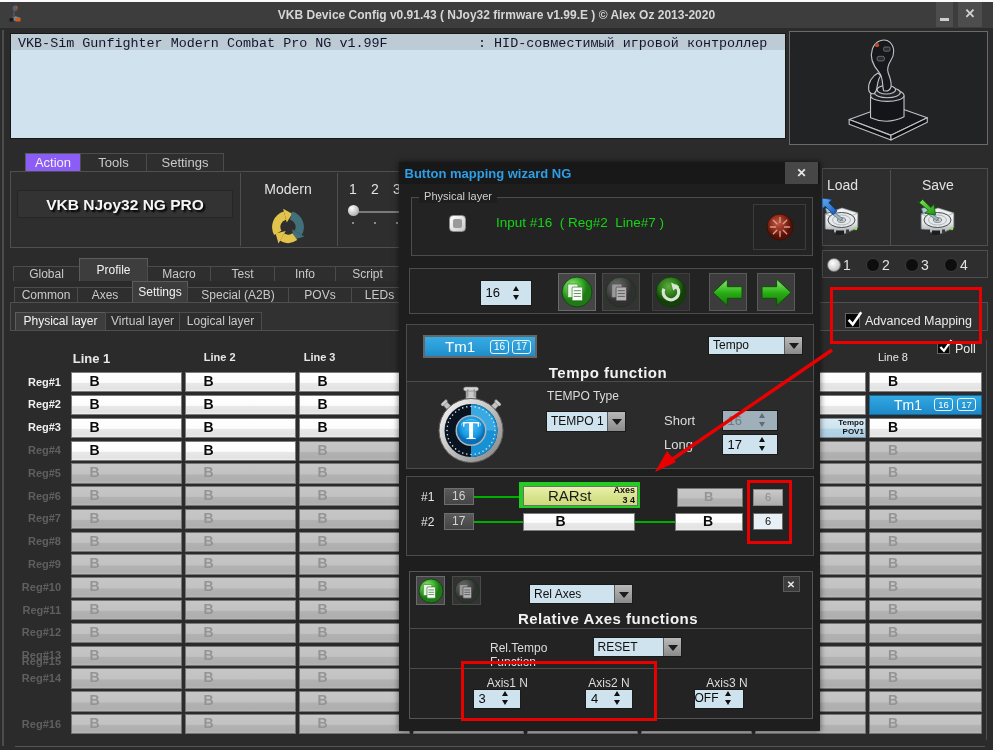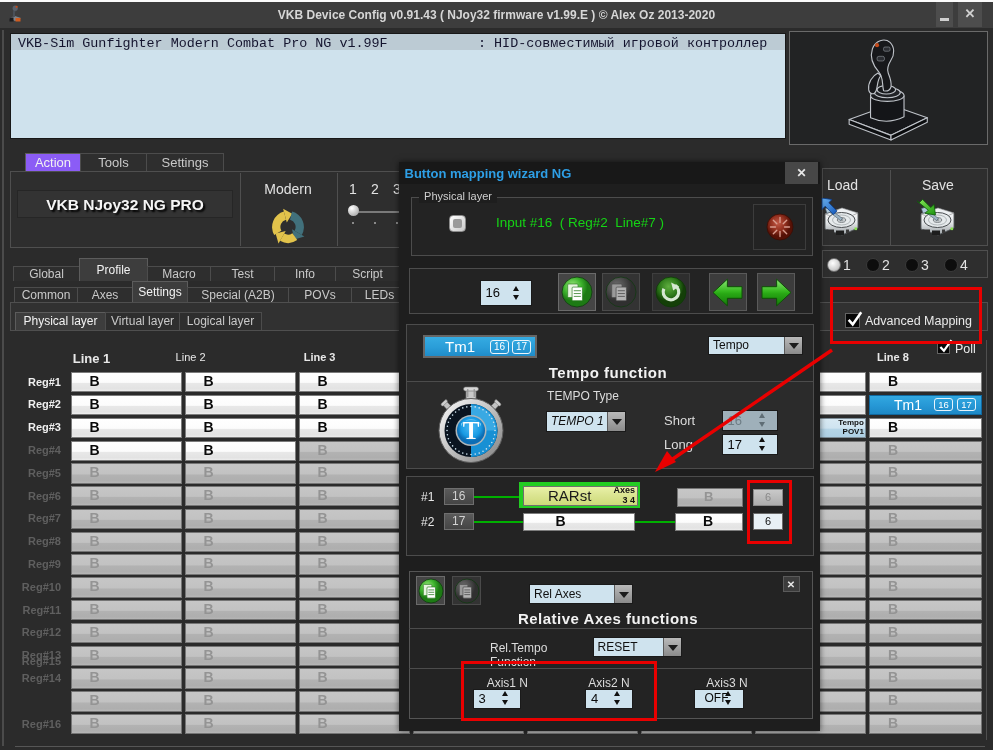--- a/index.html
+++ b/index.html
@@ -158,23 +158,23 @@
     <svg style="position:absolute;left:0px;top:-6px;" width="17" height="23" viewBox="0 0 19 25">
       <path d="M 3 13 L 7.5 18 L 17 4.5" fill="none" stroke="#ffffff" stroke-width="2.8"></path>
     </svg>
   </div>
 <div style="left:865px;top:314px;width:110px;height:14px;font-size:12.5px;color:#eaeaea;">Advanced Mapping</div>
 <div style="position:absolute;left:830px;top:287px;width:152px;height:57px;border:3px solid #e90000;box-sizing:border-box;z-index:60;"></div>
 <div style="left:15px;top:312px;width:89px;height:17px;background:#3d3d3d;border:1px solid #5c5c5c;border-bottom:none;color:#f2f2f2;position:absolute;font-size:12px;text-align:center;line-height:17px;">Physical layer</div>
 <div style="left:105px;top:312px;width:73px;height:17px;background:#2e2e2e;border:1px solid #4c4c4c;border-bottom:none;color:#c9c9c9;position:absolute;font-size:12px;text-align:center;line-height:17px;">Virtual layer</div>
 <div style="left:179px;top:312px;width:81px;height:17px;background:#2e2e2e;border:1px solid #4c4c4c;border-bottom:none;color:#c9c9c9;position:absolute;font-size:12px;text-align:center;line-height:17px;">Logical layer</div>
 <div style="left:61.5px;top:351px;width:60px;height:13px;text-align:center;font-size:13px;font-weight:bold;color:#e8e8e8;">Line 1</div>
-<div style="left:175.6px;top:351px;width:60px;height:13px;text-align:left;font-size:11px;font-weight:normal;color:#e8e8e8;">Line 2</div>
+<div style="left:175.6px;top:351px;width:60px;height:13px;text-align:right;font-size:11px;font-weight:bold;color:#e8e8e8;">Line 2</div>
 <div style="left:289.6px;top:351px;width:60px;height:13px;text-align:center;font-size:11px;font-weight:bold;color:#e8e8e8;">Line 3</div>
-<div style="left:863.0px;top:351px;width:60px;height:13px;text-align:center;font-size:11px;font-weight:bold;color:#e8e8e8;">Line 8</div>
+<div style="left:863.0px;top:351px;width:60px;height:13px;text-align:center;font-size:11px;font-weight:normal;color:#e8e8e8;">Line 8</div>
 <div style="left:8px;top:375.6px;width:53px;height:13px;text-align:right;font-size:11px;font-weight:bold;color:#f0f0f0;">Reg#1</div>
 <div style="left:8px;top:398.4px;width:53px;height:13px;text-align:right;font-size:11px;font-weight:bold;color:#f0f0f0;">Reg#2</div>
 <div style="left:8px;top:421.2px;width:53px;height:13px;text-align:right;font-size:11px;font-weight:bold;color:#f0f0f0;">Reg#3</div>
 <div style="left:8px;top:444.0px;width:53px;height:13px;text-align:right;font-size:11px;font-weight:bold;color:#5f5f5f;">Reg#4</div>
 <div style="left:8px;top:466.8px;width:53px;height:13px;text-align:right;font-size:11px;font-weight:bold;color:#5f5f5f;">Reg#5</div>
 <div style="left:8px;top:489.6px;width:53px;height:13px;text-align:right;font-size:11px;font-weight:bold;color:#5f5f5f;">Reg#6</div>
 <div style="left:8px;top:512.3px;width:53px;height:13px;text-align:right;font-size:11px;font-weight:bold;color:#5f5f5f;">Reg#7</div>
 <div style="left:8px;top:535.1px;width:53px;height:13px;text-align:right;font-size:11px;font-weight:bold;color:#5f5f5f;">Reg#8</div>
 <div style="left:8px;top:557.9px;width:53px;height:13px;text-align:right;font-size:11px;font-weight:bold;color:#5f5f5f;">Reg#9</div>
 <div style="left:8px;top:580.7px;width:53px;height:13px;text-align:right;font-size:11px;font-weight:bold;color:#5f5f5f;">Reg#10</div>
@@ -512,21 +512,21 @@
       <circle cx="30.0" cy="24.7" r="0.8" fill="#cfe3ef"></circle>
       <circle cx="33.8" cy="22.9" r="0.8" fill="#cfe3ef"></circle>
       <circle cx="37.8" cy="21.9" r="0.8" fill="#cfe3ef"></circle>
       <circle cx="42.0" cy="45.5" r="15.5" fill="#aeb6ba"></circle>
       <circle cx="42.0" cy="45.5" r="14" fill="url(#swb)"></circle>
       <path d="M 32.0 41.5 A 10.5 10.5 0 0 1 52.0 41.5 L 52.0 38.5 A 13 10 0 0 0 32.0 38.5 Z" fill="#9adcf8" opacity="0.75"></path>
       <text x="42.0" y="54.0" font-family="Liberation Serif" font-size="25px" font-weight="bold" fill="#ffffff" text-anchor="middle">T</text>
     </svg>
     <div style="left:523px;top:389px;width:120px;height:14px;text-align:center;font-size:12px;color:#dcdcdc;">TEMPO Type</div>
     <div style="position:absolute;left:546px;top:411px;width:80px;height:21px;background:#cfe3ee;border:1px solid #1a1a1a;box-sizing:border-box;">
-      <div style="position:absolute;left:4px;top:0;right:18px;height:100%;font-size:12px;color:#101010;line-height:19px;white-space:nowrap;overflow:hidden;font-style:italic;">TEMPO 1</div>
+      <div style="position:absolute;left:4px;top:0;right:18px;height:100%;font-size:12px;color:#101010;line-height:19px;white-space:nowrap;overflow:hidden;">TEMPO 1</div>
       <div style="position:absolute;right:0;top:0;width:18px;height:100%;background:linear-gradient(180deg,#b9b9b9,#8b8b8b);border-left:1px solid #5a5a5a;box-sizing:border-box;">
         <div style="position:absolute;left:4px;top:7px;width:0;height:0;border-left:5px solid transparent;border-right:5px solid transparent;border-top:6px solid #1c1c1c;"></div>
       </div>
     </div>
     <div style="left:664px;top:413px;width:45px;height:15px;font-size:13px;color:#dcdcdc;">Short</div>
     <div style="position:absolute;left:721.5px;top:410px;width:56px;height:21px;background:#9fb0ba;border:1px solid #1a1a1a;box-sizing:border-box;">
       <div style="position:absolute;left:5px;top:0;font-size:13px;color:#6e7d85;line-height:19px;">16</div>
       <div style="position:absolute;right:2px;top:2px;width:16px;height:6px;">
         <div style="margin:0 auto;width:0;height:0;border-left:3.5px solid transparent;border-right:3.5px solid transparent;border-bottom:5px solid #5f6d75;"></div>
       </div>
@@ -631,21 +631,21 @@
     <div style="position:absolute;left:585px;top:689px;width:48px;height:19.5px;background:#cfe3ee;border:1px solid #1a1a1a;box-sizing:border-box;">
       <div style="position:absolute;left:5px;top:0;font-size:13px;color:#0a0a0a;line-height:17.5px;">4</div>
       <div style="position:absolute;right:2px;top:1.0px;width:16px;height:6px;">
         <div style="margin:0 auto;width:0;height:0;border-left:3.5px solid transparent;border-right:3.5px solid transparent;border-bottom:5px solid #111;"></div>
       </div>
       <div style="position:absolute;right:2px;top:10.0px;width:16px;height:6px;">
         <div style="margin:0 auto;width:0;height:0;border-left:3.5px solid transparent;border-right:3.5px solid transparent;border-top:5px solid #111;"></div>
       </div>
     </div>
     <div style="position:absolute;left:693.5px;top:689px;width:50px;height:19.5px;background:#cfe3ee;border:1px solid #1a1a1a;box-sizing:border-box;">
-      <div style="position:absolute;left:10px;top:0;font-size:12px;color:#0a0a0a;line-height:17.5px;">OFF</div>
+      <div style="position:absolute;left:0;top:0;font-size:12px;color:#0a0a0a;line-height:17.5px;">OFF</div>
       <div style="position:absolute;right:2px;top:1.0px;width:16px;height:6px;">
         <div style="margin:0 auto;width:0;height:0;border-left:3.5px solid transparent;border-right:3.5px solid transparent;border-bottom:5px solid #111;"></div>
       </div>
       <div style="position:absolute;right:2px;top:10.0px;width:16px;height:6px;">
         <div style="margin:0 auto;width:0;height:0;border-left:3.5px solid transparent;border-right:3.5px solid transparent;border-top:5px solid #111;"></div>
       </div>
     </div>
     <div style="position:absolute;left:461px;top:661px;width:196px;height:60px;border:3px solid #e90000;box-sizing:border-box;z-index:60;"></div>
   </div>
 <svg style="position:absolute;left:0;top:0;z-index:70;pointer-events:none;" width="993" height="750" viewBox="0 0 993 750">

